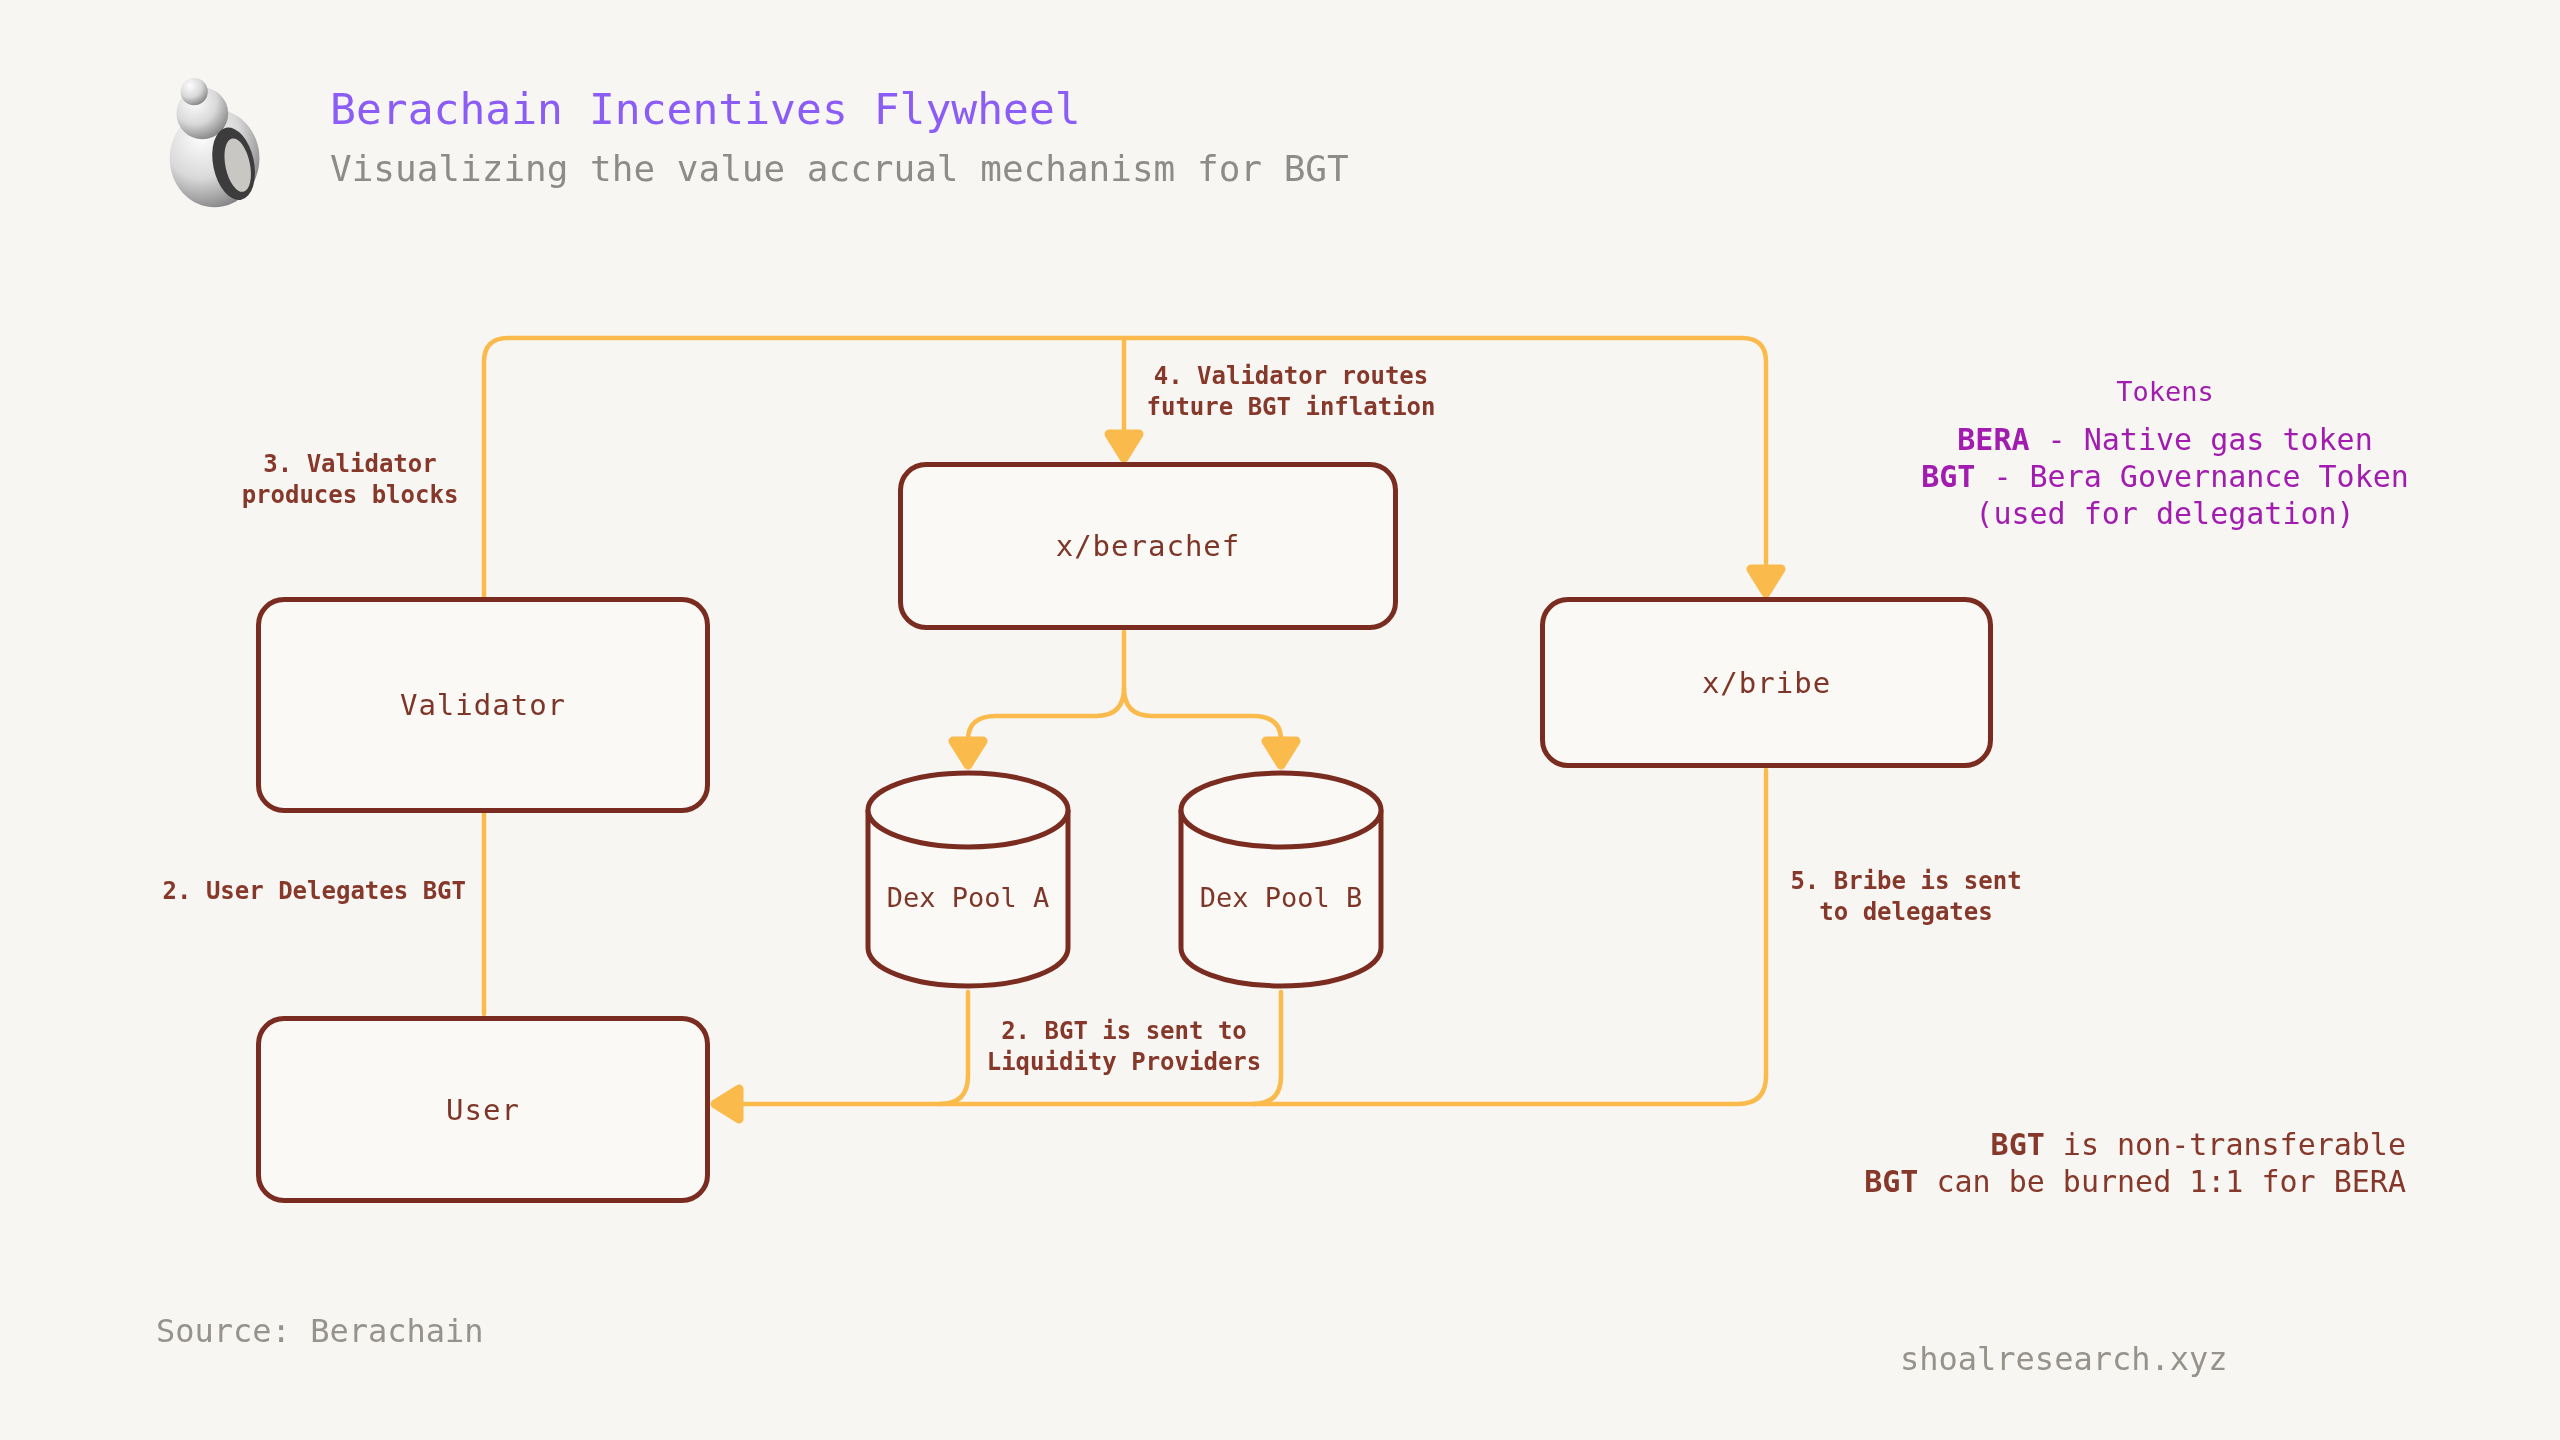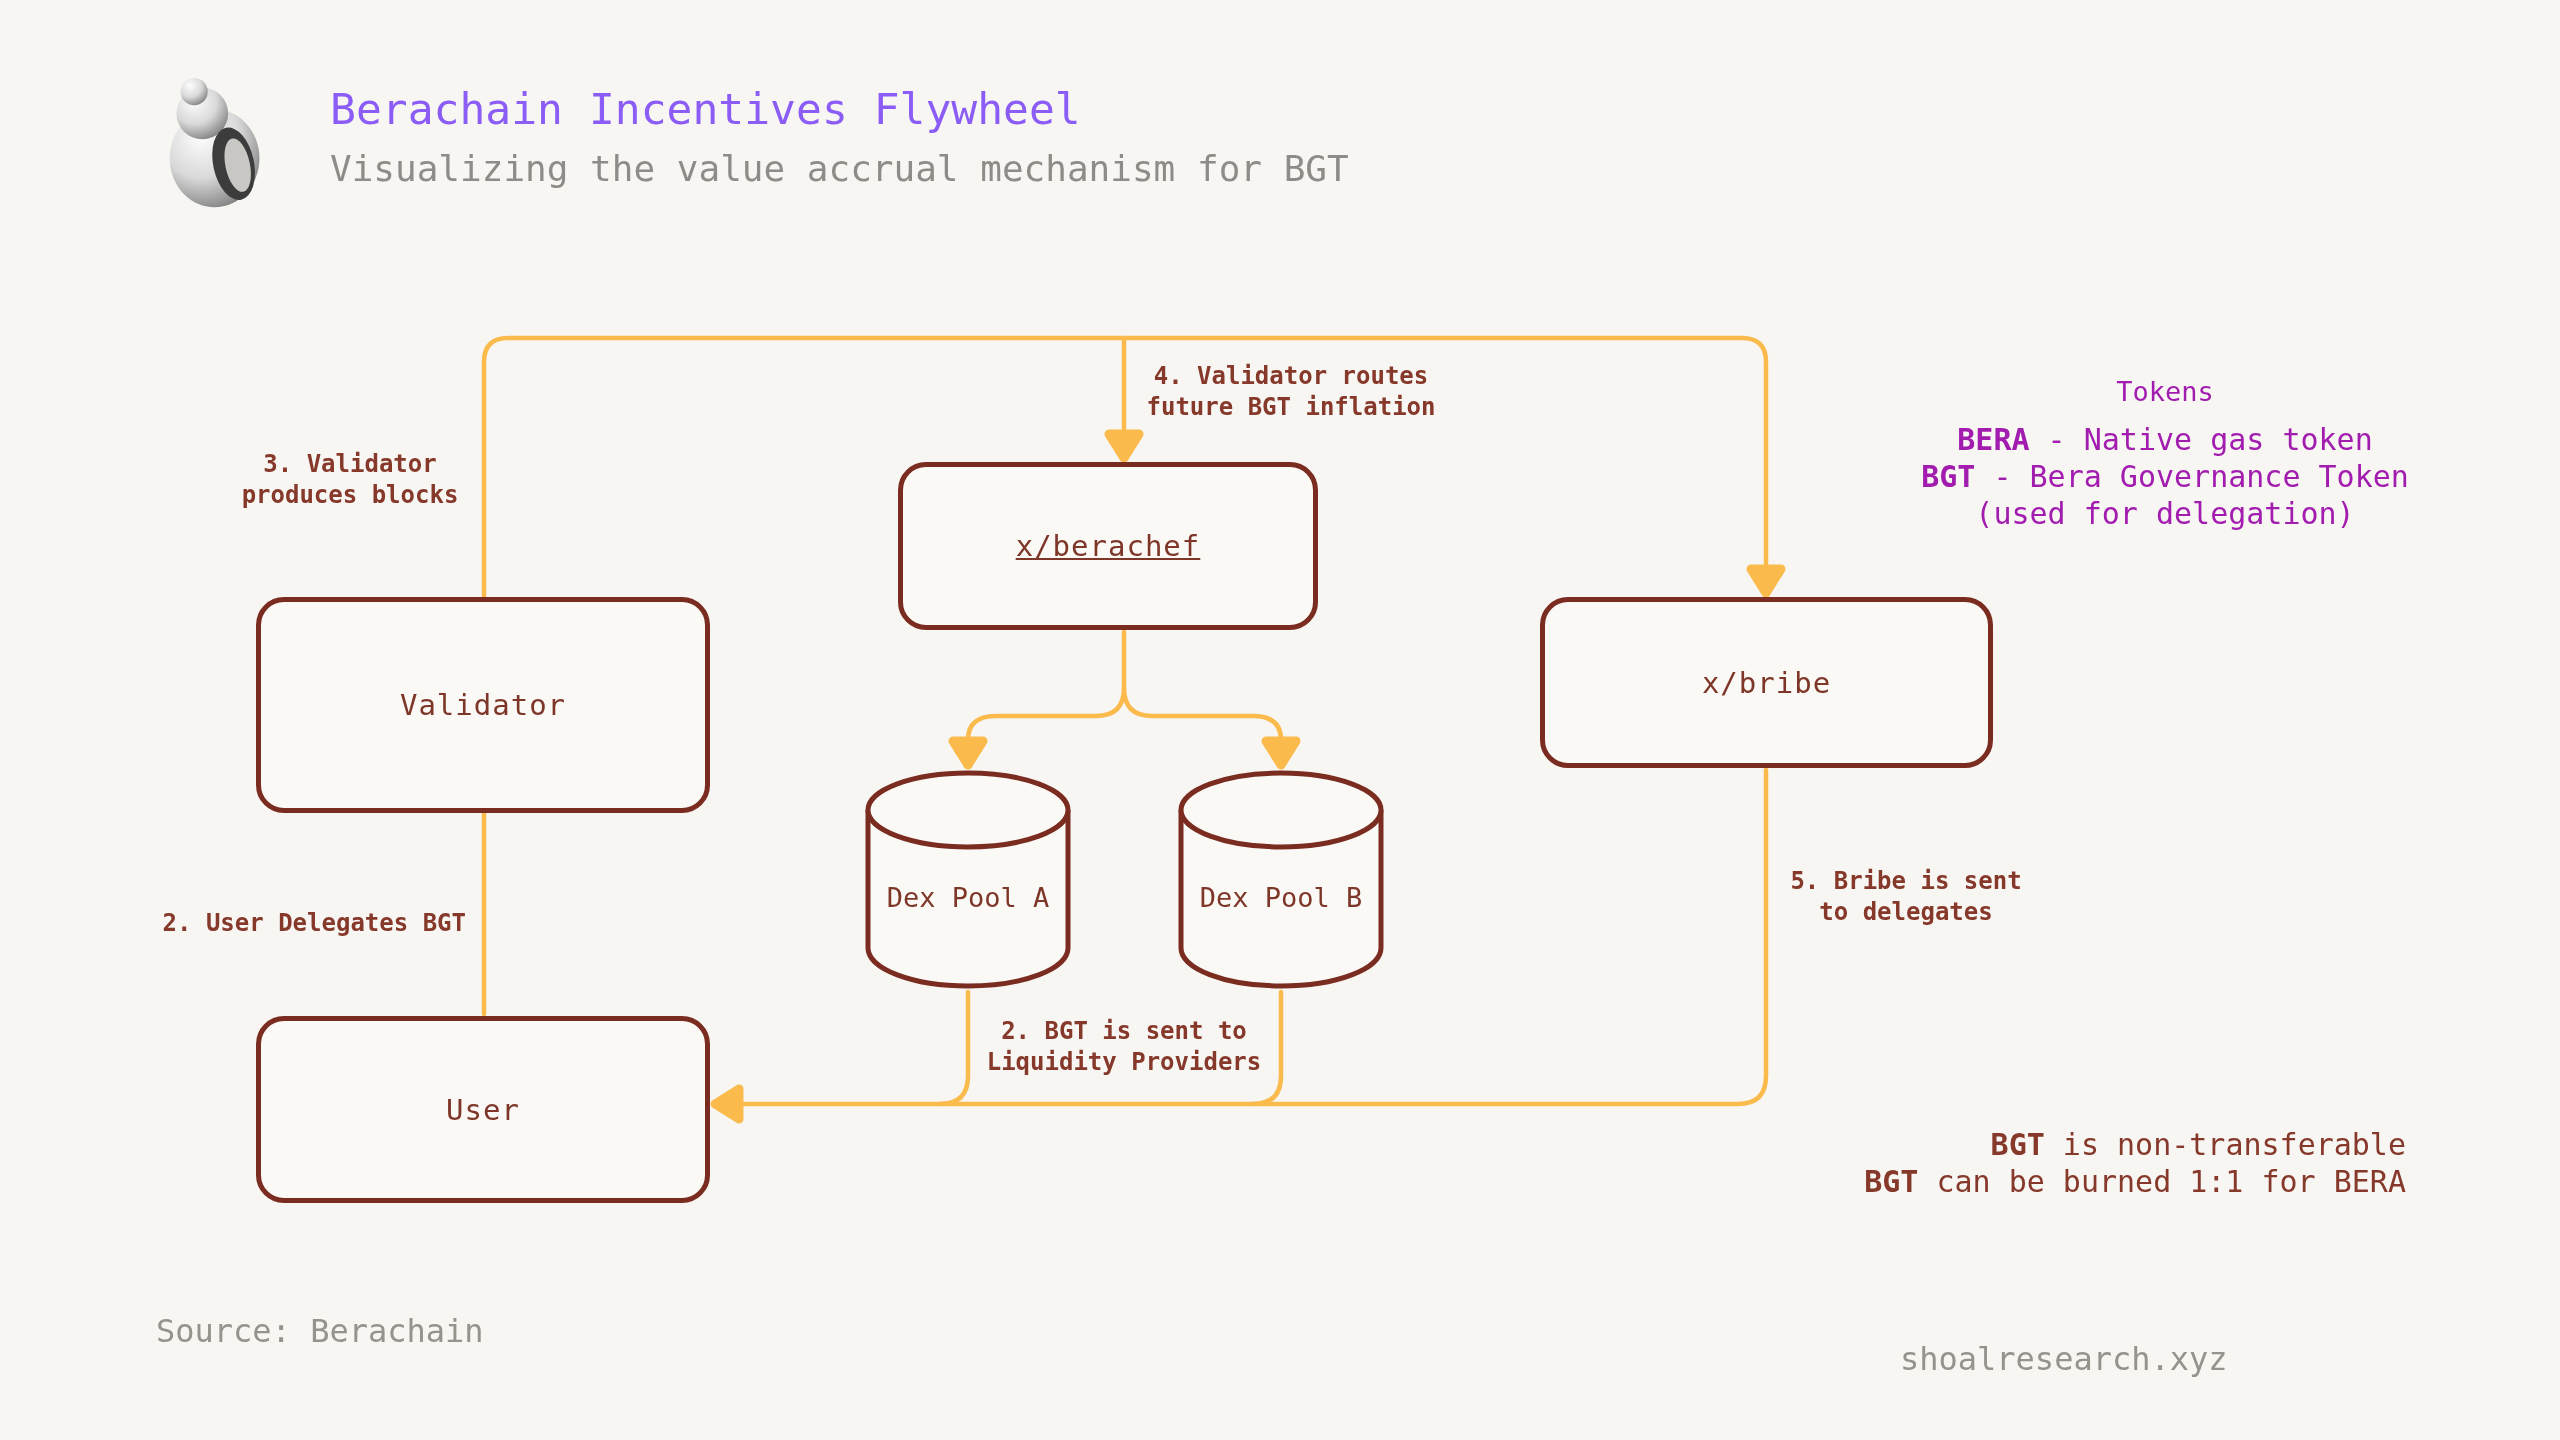--- a/index.html
+++ b/index.html
@@ -15,37 +15,37 @@
   .wires{position:absolute;left:0;top:0;width:2560px;height:1440px;z-index:1;}
   .wires .lines path{fill:none;stroke:#FBBA4C;stroke-width:4.5;stroke-linecap:round;}
   .wires .arrows path{fill:#FBBA4C;stroke:#FBBA4C;stroke-width:9;stroke-linejoin:round;}
   
   .node{
     position:absolute;box-sizing:border-box;border:5px solid #7A2C20;border-radius:28px;
     background:#FAF9F5;display:flex;align-items:center;justify-content:center;
     color:#7E3629;font-size:29px;z-index:2;letter-spacing:1px;
   }
   #node-validator{left:256px;top:597px;width:454px;height:216px;}
-  #node-berachef{left:898px;top:462px;width:420px;height:168px;text-decoration:underline;}
+  #node-berachef{left:898px;top:462px;width:500px;height:168px;}
   #node-bribe{left:1540px;top:597px;width:453px;height:171px;}
   #node-user{left:256px;top:1016px;width:454px;height:187px;}
   
   .cyl{position:absolute;width:206px;height:221px;z-index:2;}
   #cyl-pool-a{left:865px;top:770px;}
   #cyl-pool-b{left:1178px;top:770px;}
   .cyl svg{position:absolute;left:0;top:0;width:100%;height:100%;overflow:visible;}
   .cyl-shape{fill:#FAF9F5;stroke:#7A2C20;stroke-width:5;}
   .cyl-label{position:absolute;left:-20px;right:-20px;top:112px;text-align:center;color:#7E3629;font-size:27px;z-index:3;}
   
   .step{
     position:absolute;color:#86382A;font-weight:bold;font-size:24px;line-height:31px;
     white-space:pre-line;z-index:3;
   }
   #step-1{left:984px;top:1016px;width:280px;text-align:center;}
-  #step-2{left:150px;top:908px;width:316px;text-align:right;}
+  #step-2{left:150px;top:876px;width:316px;text-align:right;}
   #step-3{left:235px;top:449px;width:230px;text-align:center;}
   #step-4{left:1130px;top:361px;width:322px;text-align:center;}
   #step-5{left:1788px;top:866px;width:236px;text-align:center;}
   
   .legend{position:absolute;left:1900px;top:376px;width:530px;text-align:center;color:#a21caf;z-index:3;}
   .legend-title{font-size:27px;margin-bottom:14px;}
   .legend-line{font-size:30px;line-height:37px;}
   .legend-line b,.note-line b{font-weight:bold;}
   .notes{position:absolute;left:1700px;top:1126px;width:706px;text-align:right;color:#86382A;z-index:3;}
   .note-line{font-size:30px;line-height:37px;}

